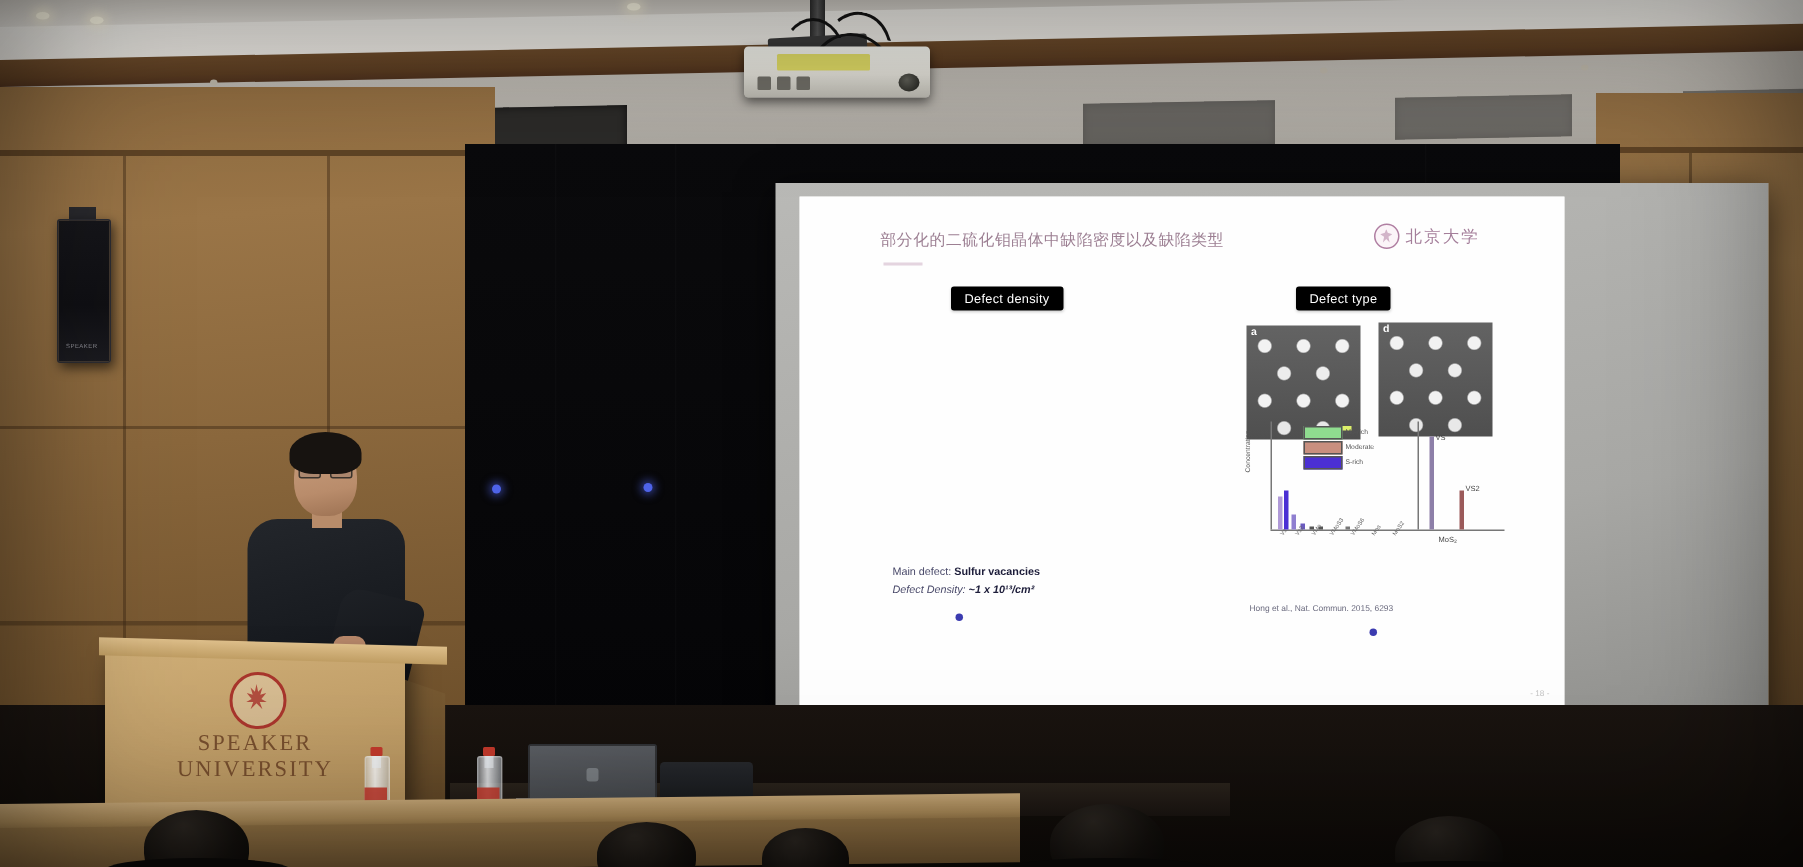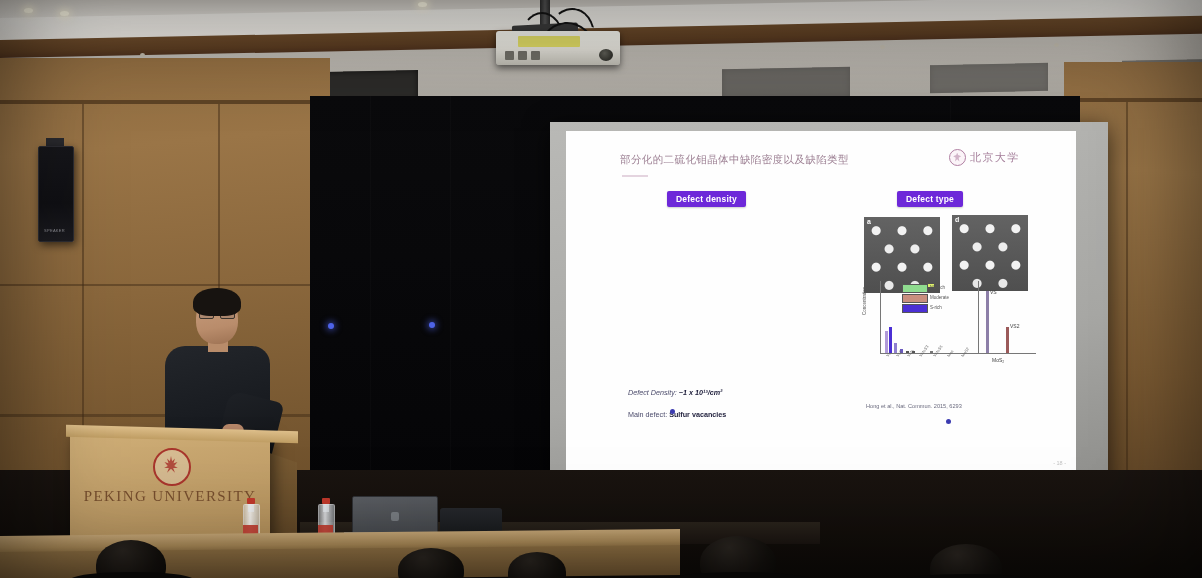--- a/index.html
+++ b/index.html
@@ -63,41 +63,41 @@
   .speaker-bracket{position:absolute;left:46px;top:138px;width:18px;height:9px;background:#2a2a2e;}
 
   
   .curtain{position:absolute;left:310px;top:96px;width:770px;height:400px;
     background:linear-gradient(180deg,#0a0a0c 0%,#08080a 40%,#050507 100%);}
   .curtain-fold{position:absolute;top:0;width:1px;height:100%;background:rgba(255,255,255,.018);}
   .led{position:absolute;width:6px;height:6px;border-radius:50%;background:#4e63e8;
     box-shadow:0 0 6px 2px rgba(78,99,232,.55);}
 
   
-  .screen-frame{position:absolute;left:550px;top:122px;width:558px;height:382px;
+  .screen-frame{position:absolute;left:517px;top:122px;width:662px;height:382px;
     background:linear-gradient(170deg,#b9b9b6 0%,#a8a8a5 60%,#8e8e8b 100%);
     box-shadow:0 6px 24px rgba(0,0,0,.7);}
   .screen{position:absolute;left:16px;top:9px;width:510px;height:340px;
     background:#fdfdfd;overflow:hidden;}
 
   
   .slide{position:absolute;inset:0;background:#fefefe;}
   .slide-title{position:absolute;left:54px;top:22px;font-size:10.5px;color:#8f6e84;
     letter-spacing:.4px;white-space:nowrap;opacity:.88;filter:blur(.25px);}
   .slide-underline{position:absolute;left:56px;top:44px;width:26px;height:2px;
     background:#d9c2d2;opacity:.7;}
   .pku-seal{position:absolute;left:383px;top:18px;width:15px;height:15px;border-radius:50%;
     border:1.3px solid #b07fa2;background:#fbf4f8;}
   .pku-seal::after{content:"";position:absolute;left:3.2px;top:2.6px;width:8px;height:9px;
     background:#b07fa2;opacity:.55;
     clip-path:polygon(50% 0,62% 28%,100% 40%,68% 58%,78% 100%,50% 74%,22% 100%,32% 58%,0 40%,38% 28%);}
   .pku-name{position:absolute;left:404px;top:19px;font-size:11px;color:#9b7190;
     letter-spacing:1.4px;filter:blur(.3px);opacity:.9;}
 
-  .tag{position:absolute;background:#6d28d9;color:#fff;font-size:8.5px;font-weight:bold;
+  .tag{position:absolute;background:#000000;color:#fff;font-size:8.5px;font-weight:normal;
     padding:3px 9px;border-radius:2px;letter-spacing:.2px;white-space:nowrap;
     box-shadow:0 1px 2px rgba(0,0,0,.2);}
 
   .stm-img{position:absolute;left:60px;top:84px;width:176px;height:152px;
     background:
       radial-gradient(circle at 18% 22%,rgba(255,255,255,.55) 0 2px,transparent 3px),
       radial-gradient(circle at 63% 44%,rgba(255,255,255,.85) 0 4px,transparent 6px),
       radial-gradient(circle at 88% 27%,rgba(255,255,255,.5) 0 3px,transparent 5px),
       radial-gradient(circle at 41% 86%,rgba(255,255,255,.8) 0 4px,transparent 6px),
       radial-gradient(circle at 70% 88%,rgba(255,255,255,.75) 0 4px,transparent 6px),
@@ -285,21 +285,21 @@
   <div class="screen-frame">
     <div class="screen">
       <div class="slide">
 
         <div class="slide-title">部分化的二硫化钼晶体中缺陷密度以及缺陷类型</div>
         <div class="slide-underline"></div>
         <div class="pku-seal"></div>
         <div class="pku-name">北京大学</div>
 
         <div class="tag" style="left:101px;top:60px;">Defect density</div>
-        <div class="cap" style="left:62px;top:245px;margin-top:34px;">
+        <div class="cap" style="left:62px;top:245px;">
           <span>Main defect: </span><b>Sulfur vacancies</b>
         </div>
         <div class="cap" style="left:62px;top:257px;font-style:italic;">
           <span>Defect Density: </span><b>~1 x 10¹³/cm²</b>
         </div>
         <div class="bullet-dot" style="left:104px;top:278px;"></div>
 
         <div class="tag" style="left:331px;top:60px;">Defect type</div>
         <div class="tem" style="left:298px;top:86px;">
           <div class="tem-lab">a</div>
@@ -360,21 +360,21 @@
     <div class="p-glass" style="left:3px;"></div>
     <div class="p-glass" style="right:3px;"></div>
   </div>
   <div class="p-hair"></div>
   <div class="p-arm"></div>
   <div class="p-hand"></div>
 
   <div class="podium-side"></div>
   <div class="podium">
     <div class="podium-seal"></div>
-    <div class="podium-text">PEKING UNIVERSITY</div>
+    <div class="podium-text">SPEAKER UNIVERSITY</div>
   </div>
   <div class="podium-top"></div>
 
   <div class="bottle" style="left:243px;top:498px;">
     <div class="bottle-body"></div>
     <div class="bottle-neck"></div>
     <div class="bottle-cap"></div>
     <div class="bottle-lbl"></div>
   </div>
   <div class="bottle" style="left:318px;top:498px;">

